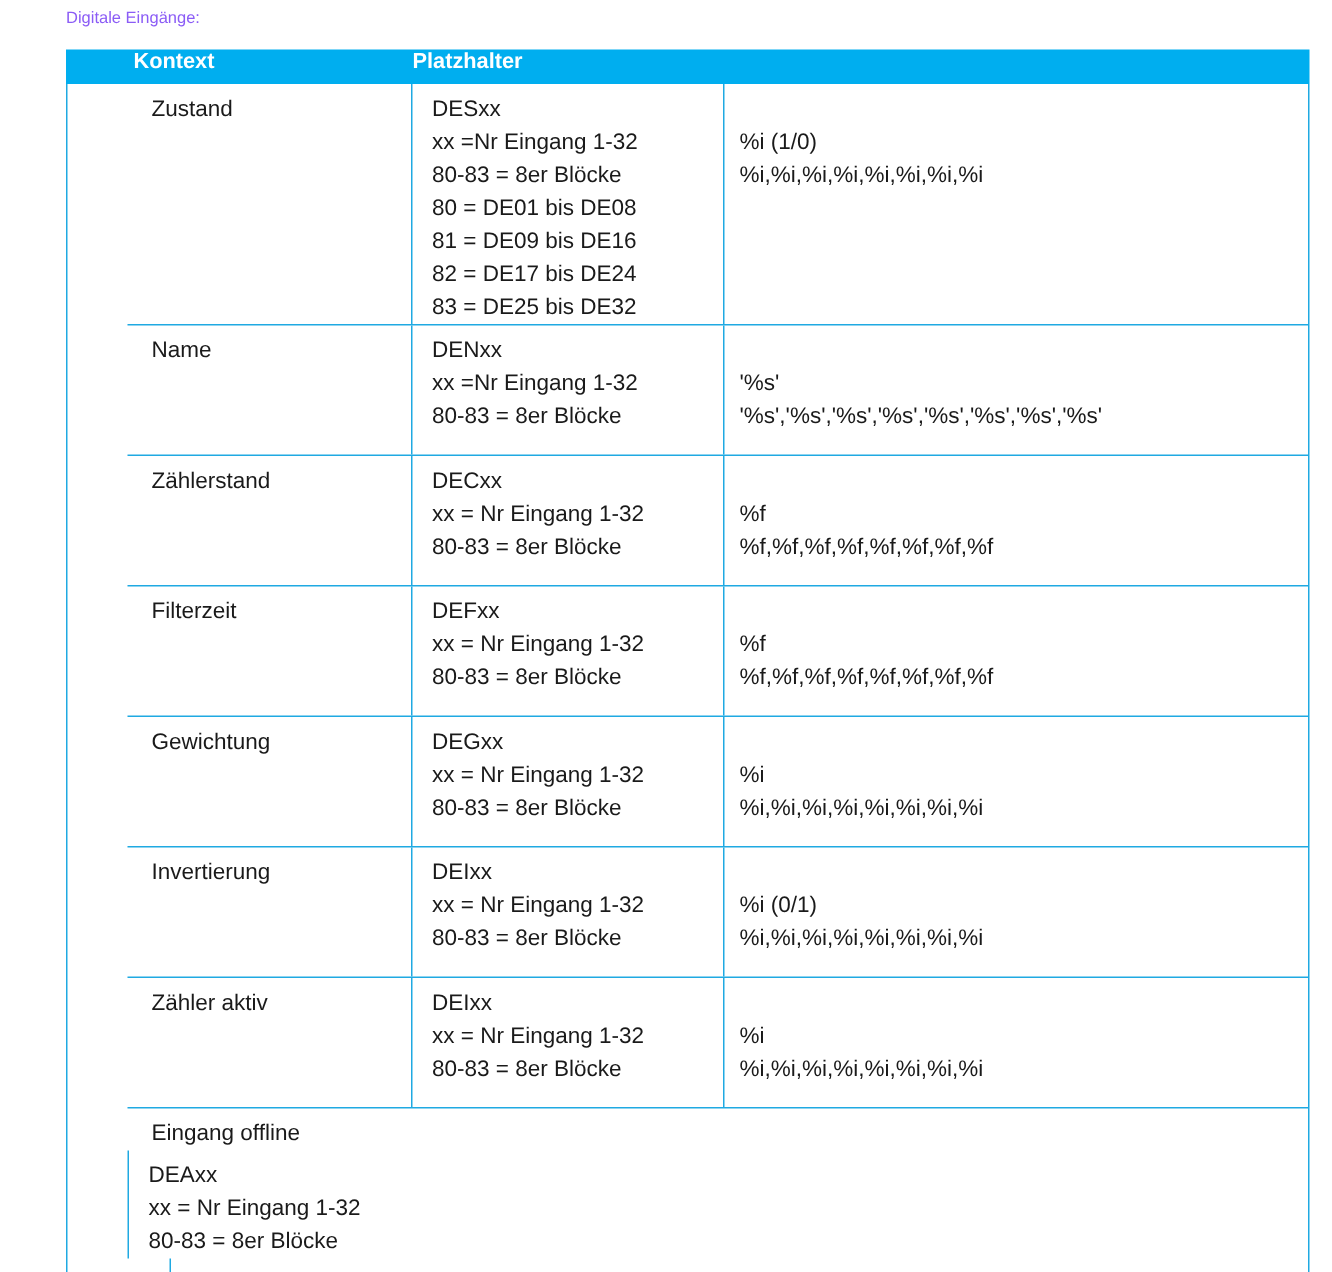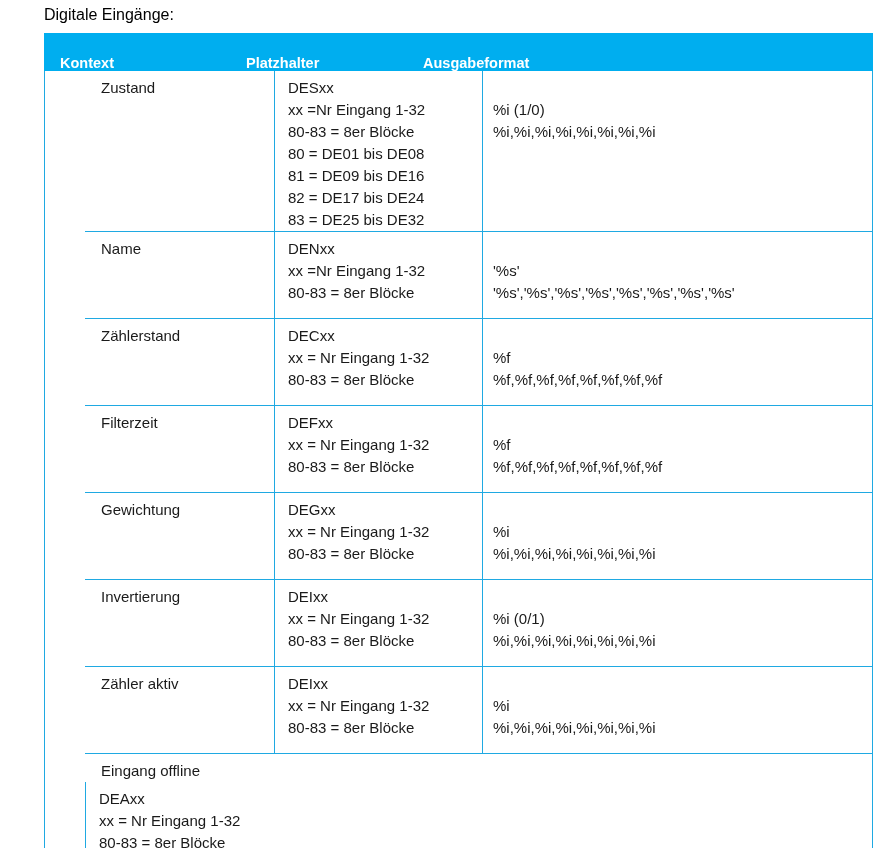--- a/index.html
+++ b/index.html
@@ -8,39 +8,40 @@
     background: #ffffff;
     font-family: "Liberation Sans", sans-serif;
     color: #1a1a1a;
     overflow: hidden;
   }
   .page { position: relative; width: 888px; height: 848px; }
 
   .doc-title {
     position: absolute;
     left: 44px; top: 6px;
-    font-size: 16px;
-    color: #000000;
+    font-size: 11px;
+    color: #8b5cf6;
     text-align: right;
   }
 
   .de-table {
     position: absolute;
     left: 44px; top: 33px;
     width: 829px;
   }
 
   .thead {
     display: flex;
     background: #00AEEF;
     color: #ffffff;
     font-weight: bold;
     font-size: 14.5px;
-    height: 38px;
-    align-items: flex-end;
+    height: 23px;
+    align-items: flex-start;
+    padding-left: 29px;
   }
   .th { overflow: hidden; white-space: nowrap; }
   .th.c1 { width: 189px; padding-left: 16px; }
   .th.c2 { width: 180px; padding-left: 13px; }
   .th.c3 { flex: 1; padding-left: 10px; }
 
   .tbody {
     border-left: 1px solid #1FA9E2;
     border-right: 1px solid #1FA9E2;
     border-bottom: 2px solid #00AEEF;
@@ -67,21 +68,20 @@
 
 <div class="page">
 
   <div class="doc-title">Digitale Eingänge:</div>
 
   <div class="de-table">
 
     <div class="thead">
       <div class="th c1">Kontext</div>
       <div class="th c2">Platzhalter</div>
-      <div class="th c3">Ausgabeformat</div>
     </div>
 
     <div class="tbody">
 
       <div class="tr tall">
         <div class="td c1">Zustand</div>
         <div class="td c2">
           <div class="line">DESxx</div>
           <div class="line">xx =Nr Eingang 1-32</div>
           <div class="line">80-83 = 8er Blöcke</div>

